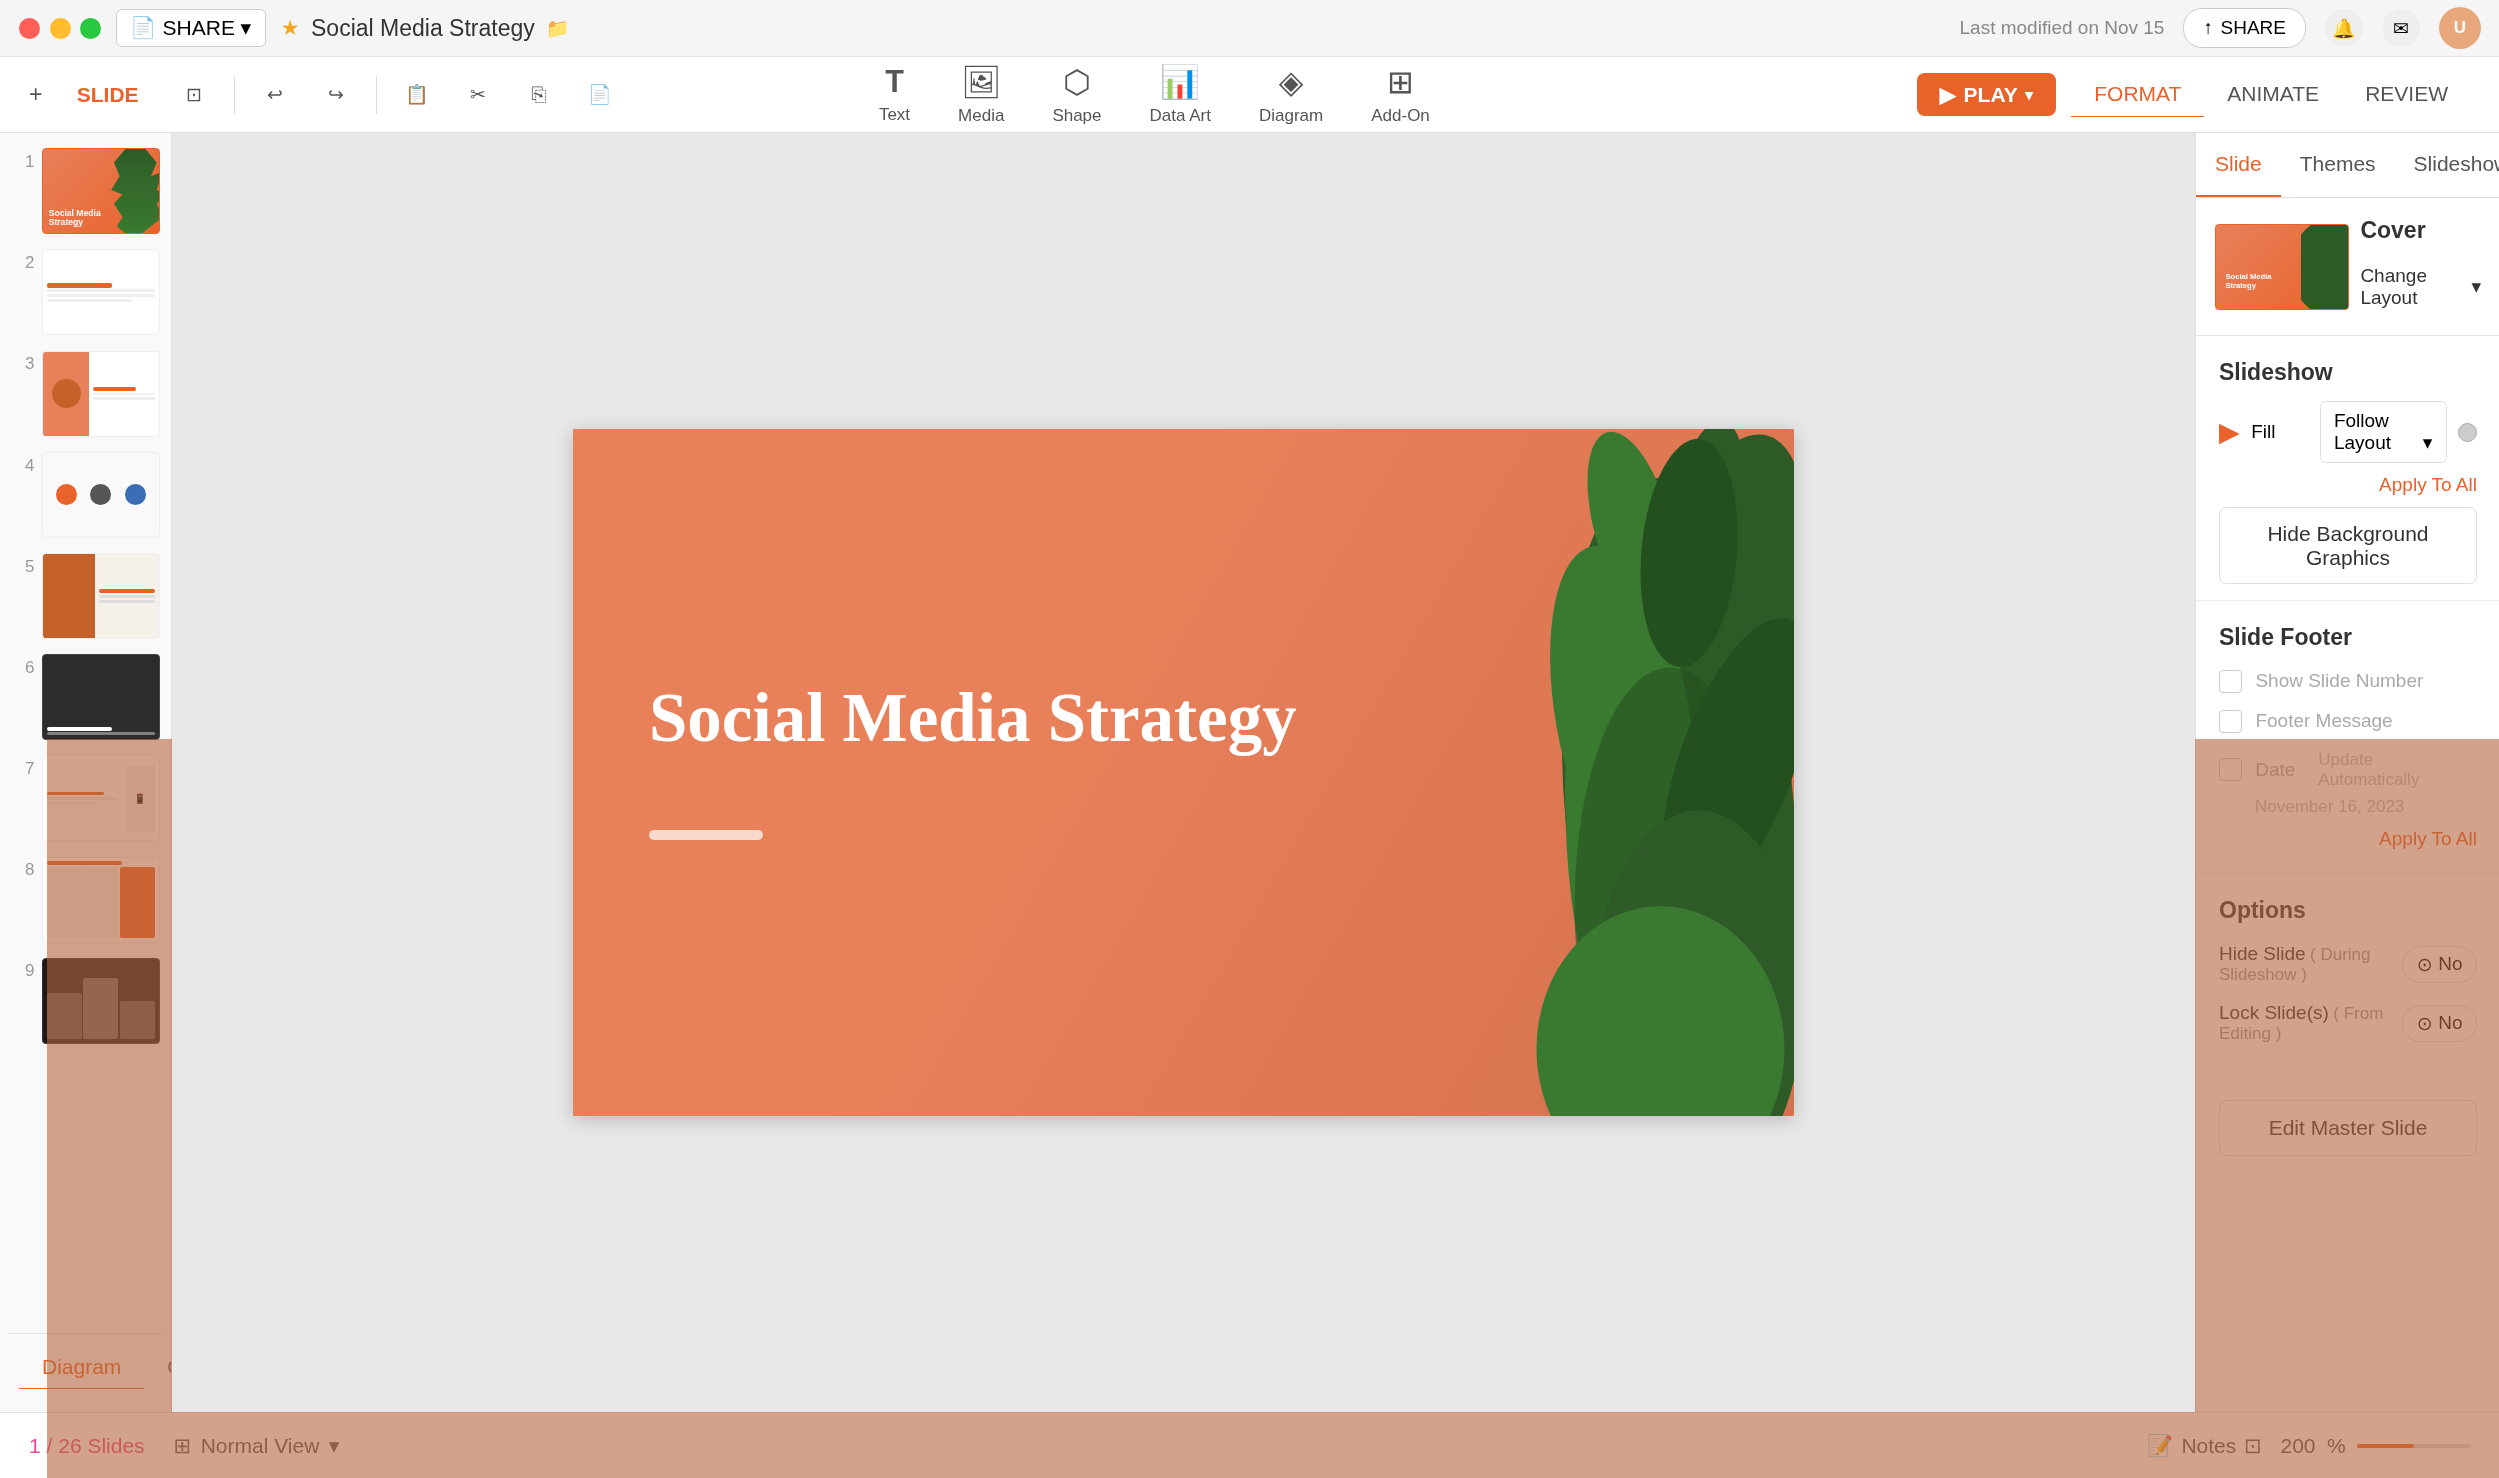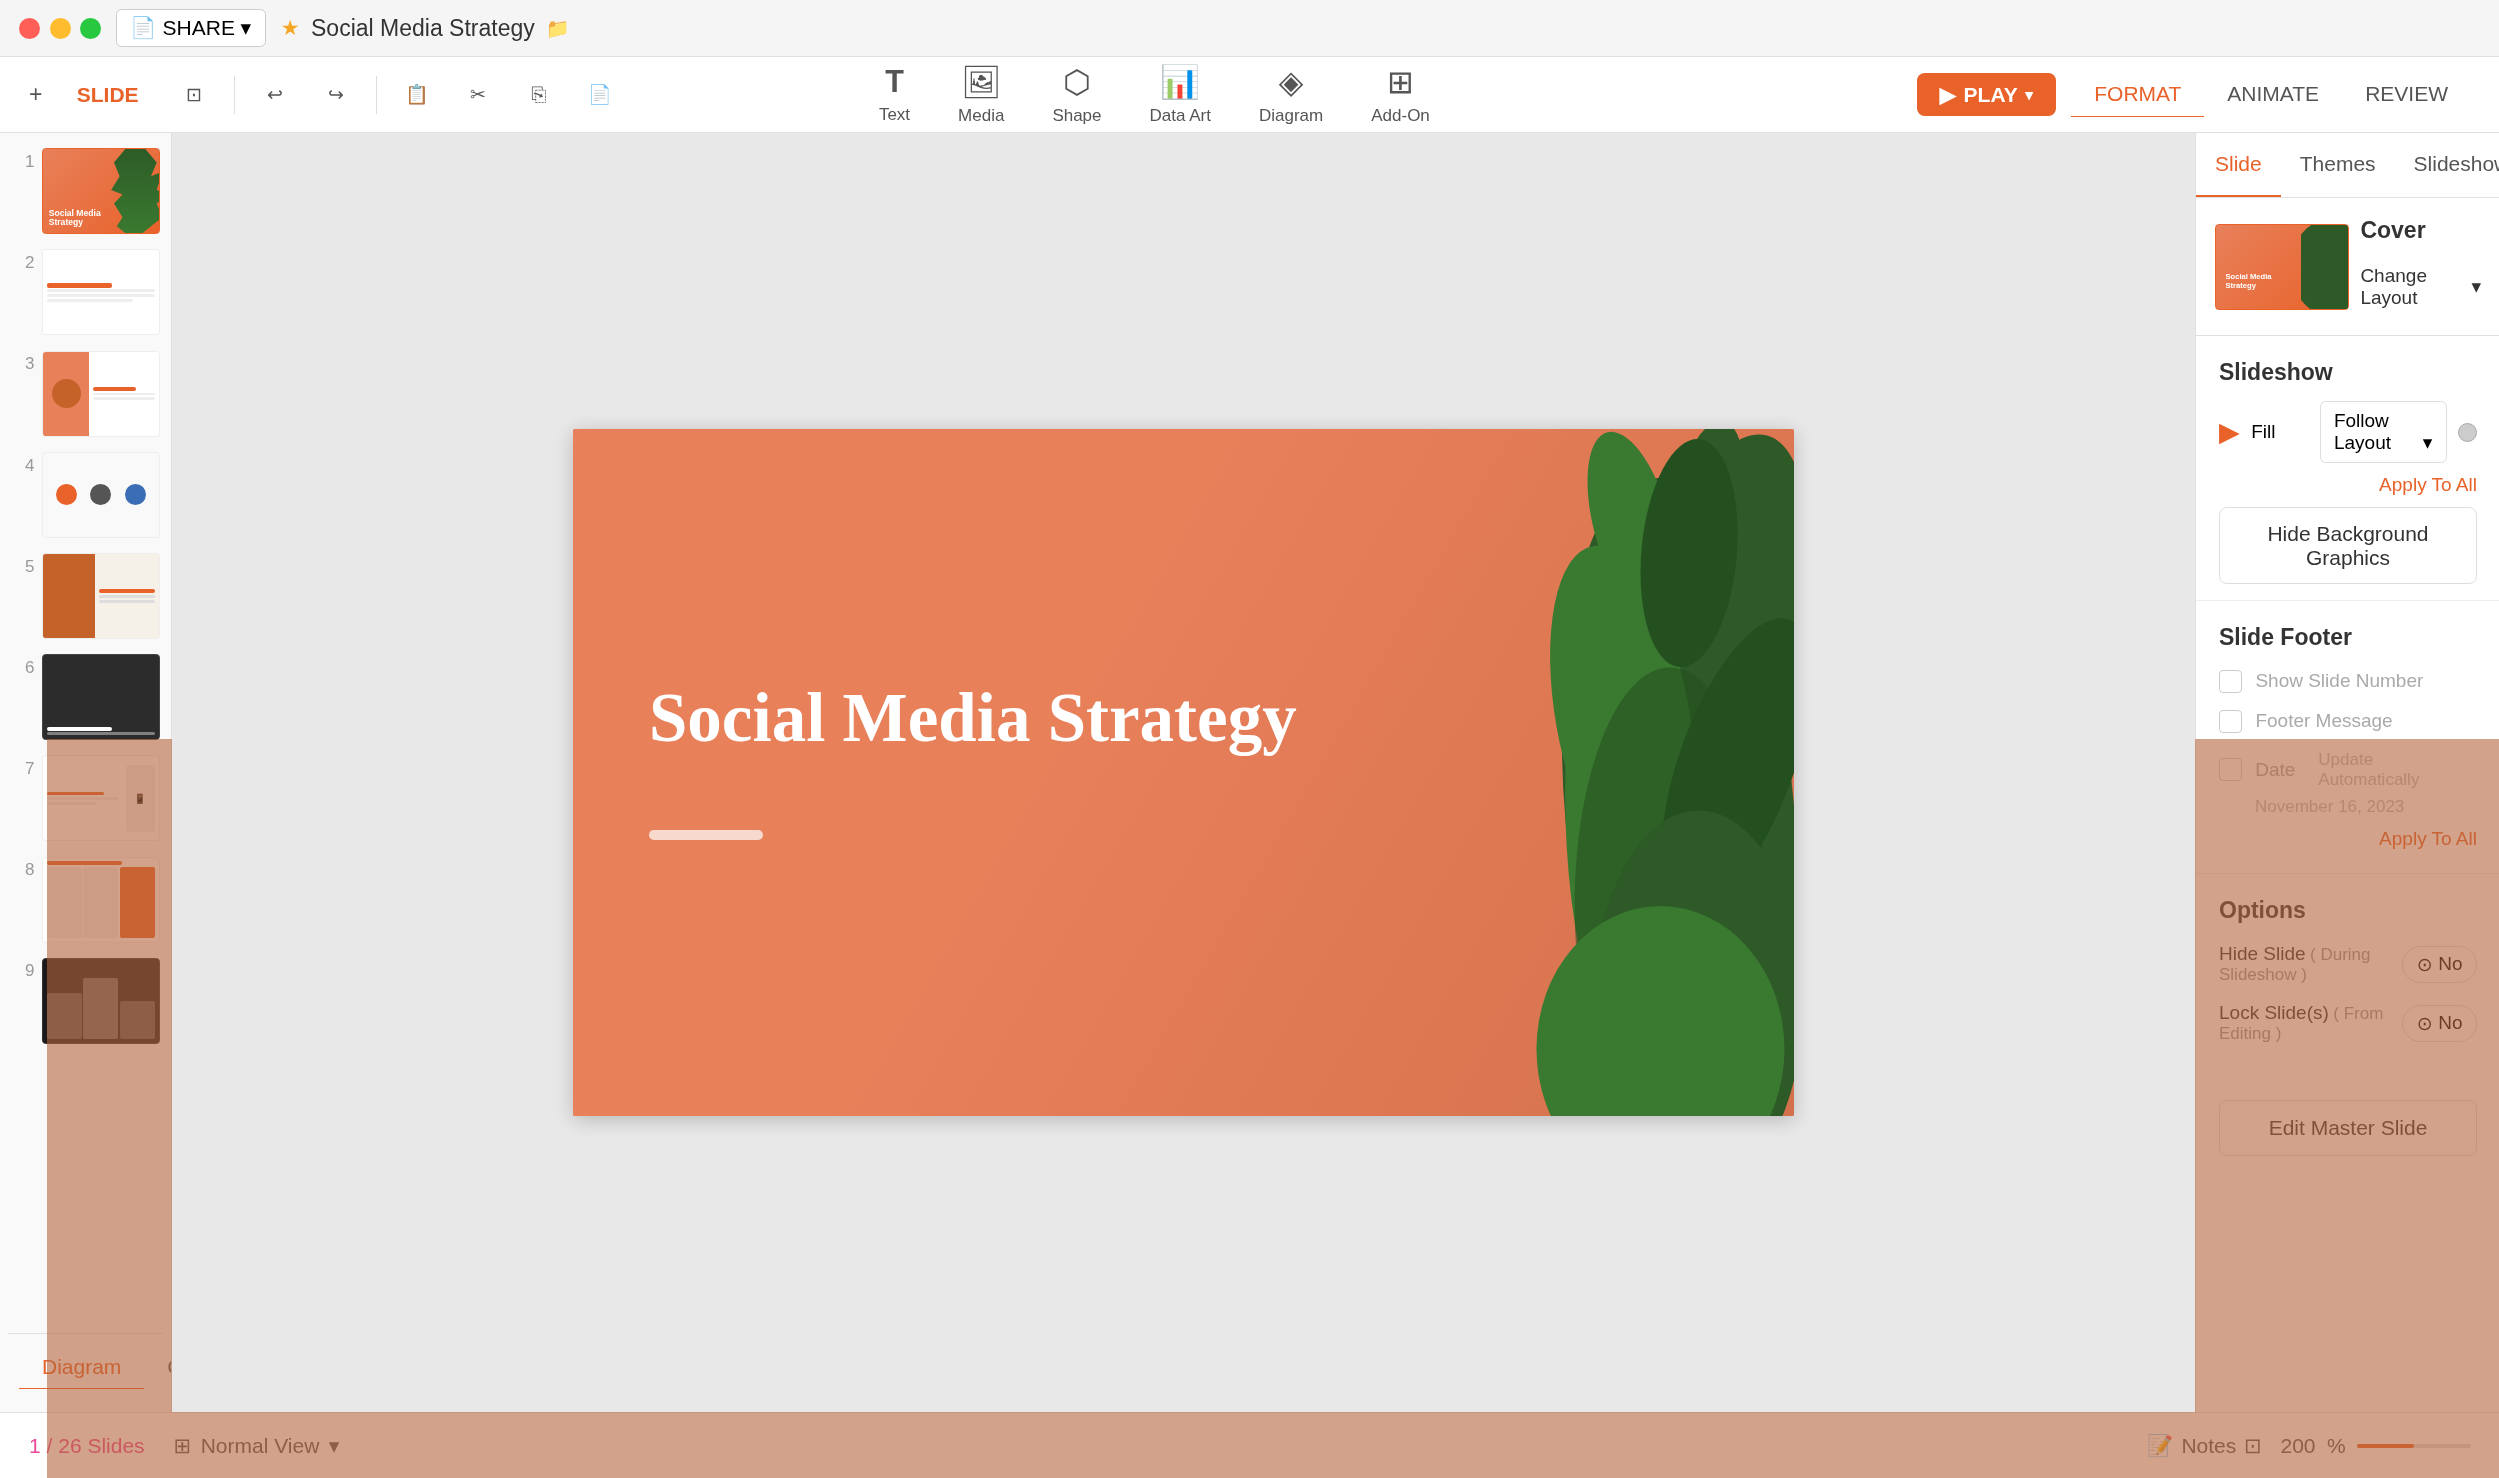--- a/index.html
+++ b/index.html
@@ -124,20 +124,32 @@
   <button class="file-btn">
     <span>📄</span>
     <span>SHARE</span>
     <span>▾</span>
   </button>
   <div class="doc-title">
     <span class="star-icon">★</span>
     <span>Social Media Strategy</span>
     <span class="folder-icon">📁</span>
   </div>
+  <div class="title-right">
+    <span class="modified-text">Last modified on Nov 15</span>
+    <button class="share-btn">
+      <span>↑</span>
+      <span>SHARE</span>
+    </button>
+    <div class="icon-btn">🔔</div>
+    <div class="icon-btn">✉</div>
+    <div class="avatar">
+      <span>U</span>
+    </div>
+  </div>
 </div>
 
 <div class="toolbar">
   <div class="toolbar-left">
     <span class="plus-btn">+</span>
     <span class="slide-btn">SLIDE</span>
     <span class="toolbar-icon-btn">⊡</span>
     <div class="toolbar-divider"></div>
     <span class="toolbar-icon-btn">↩</span>
     <span class="toolbar-icon-btn">↪</span>

